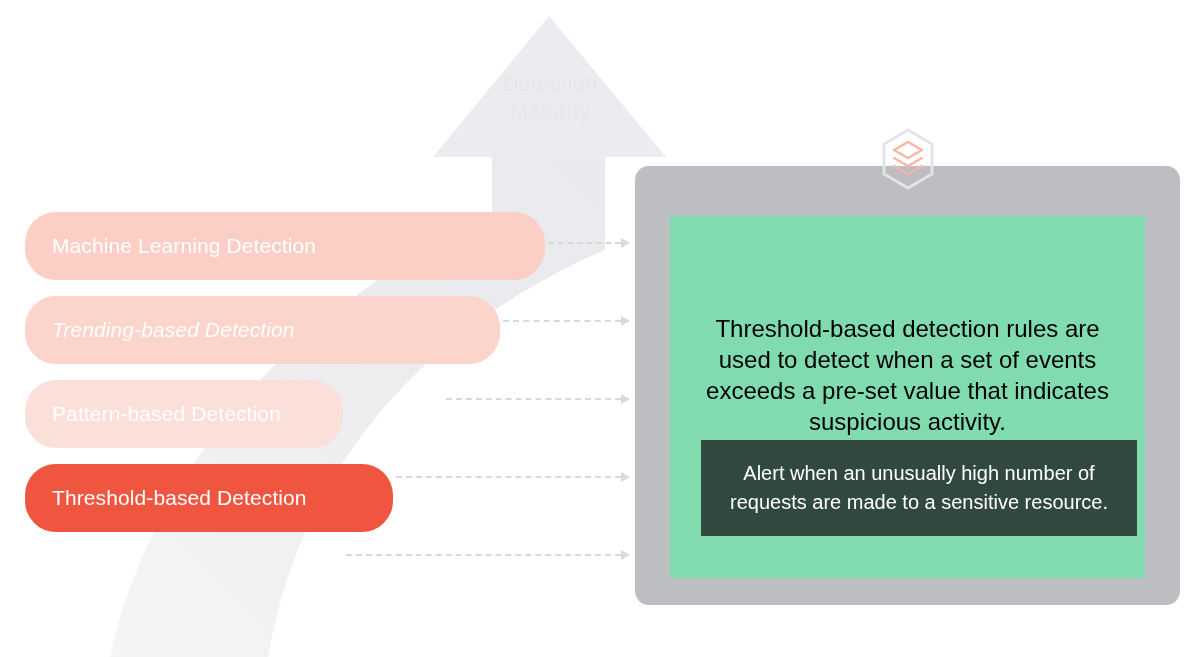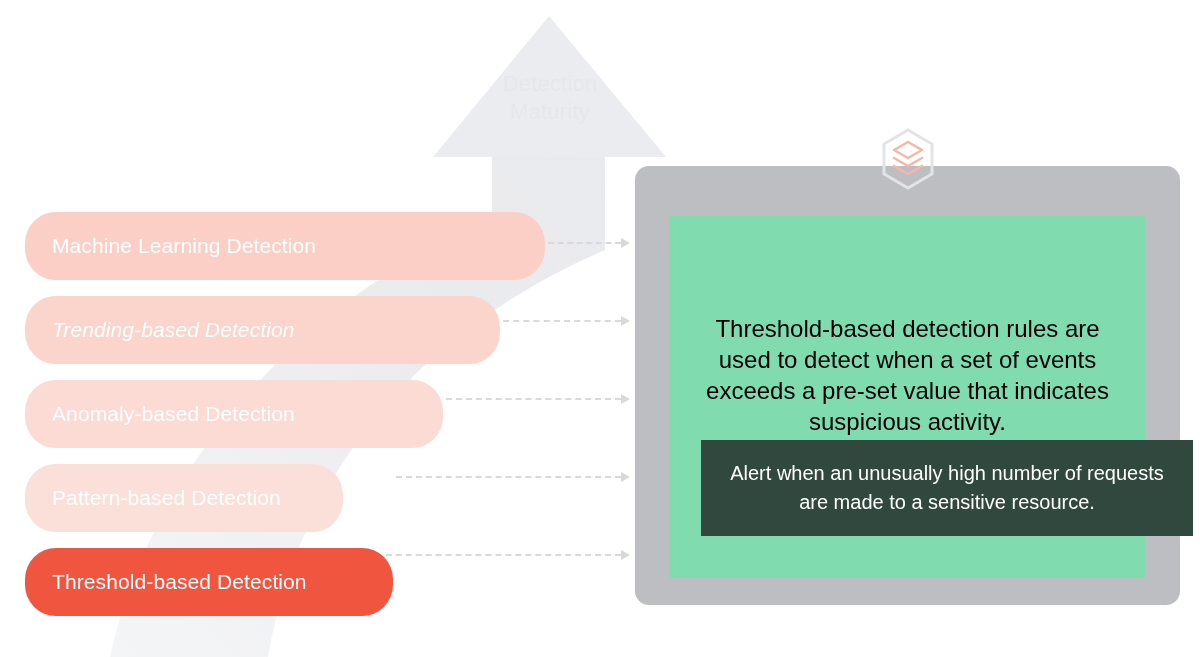--- a/index.html
+++ b/index.html
@@ -128,21 +128,21 @@
     text-align: center;
     font-size: 24px;
     line-height: 31px;
     color: #000000;
     margin-top: 27px;
   }
   #alert-box {
     position: absolute;
     left: 31px;
     top: 224px;
-    width: 492px;
+    width: 436px;
     min-height: 96px;
     background: #31483f;
     display: flex;
     align-items: center;
     justify-content: center;
     box-sizing: border-box;
     padding: 12px 16px;
   }
   #alert-text {
     font-size: 20px;
@@ -227,23 +227,20 @@
     <span class="head"></span>
   </div>
 
   <div id="pill-list">
     <div class="pill" style="width: 520px; background: rgb(252, 207, 198);">
       <span class="pill-label">Machine Learning Detection</span>
     </div>
     <div class="pill" style="width: 475px; background: rgb(251, 212, 203); font-style: italic;">
       <span class="pill-label">Trending-based Detection</span>
     </div>
-    <div class="pill" style="width: 418px; background: rgb(251, 219, 212);">
-      <span class="pill-label">Anomaly-based Detection</span>
-    </div>
     <div class="pill" style="width: 318px; background: rgb(251, 223, 217);">
       <span class="pill-label">Pattern-based Detection</span>
     </div>
     <div class="pill active" style="width: 368px; background: rgb(240, 85, 63);">
       <span class="pill-label">Threshold-based Detection</span>
     </div>
   </div>
 
   <div id="detail-panel" style="background: rgb(188, 190, 194);">
     <div id="detail-card" style="background: rgb(128, 220, 175);">

